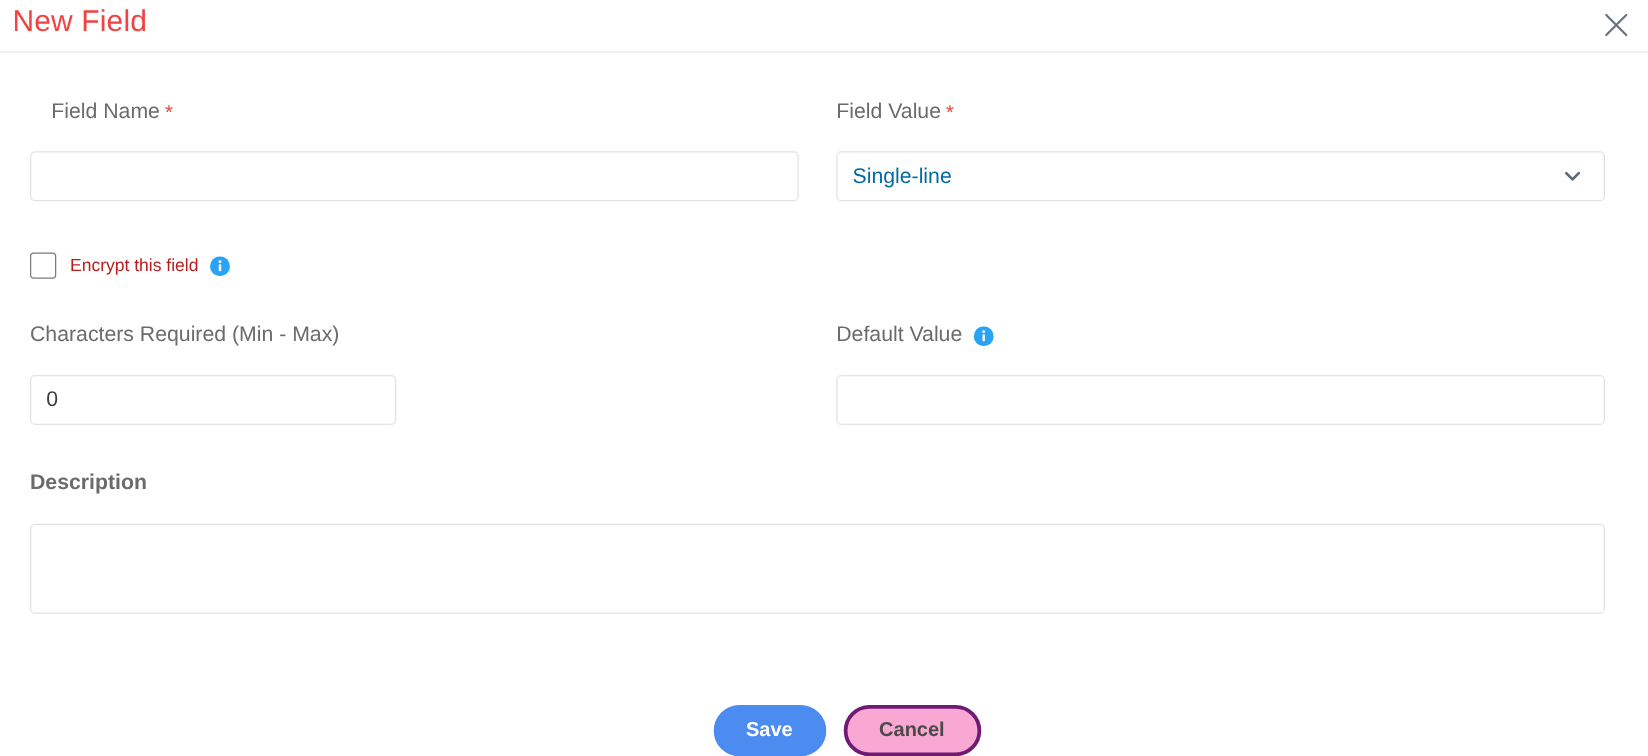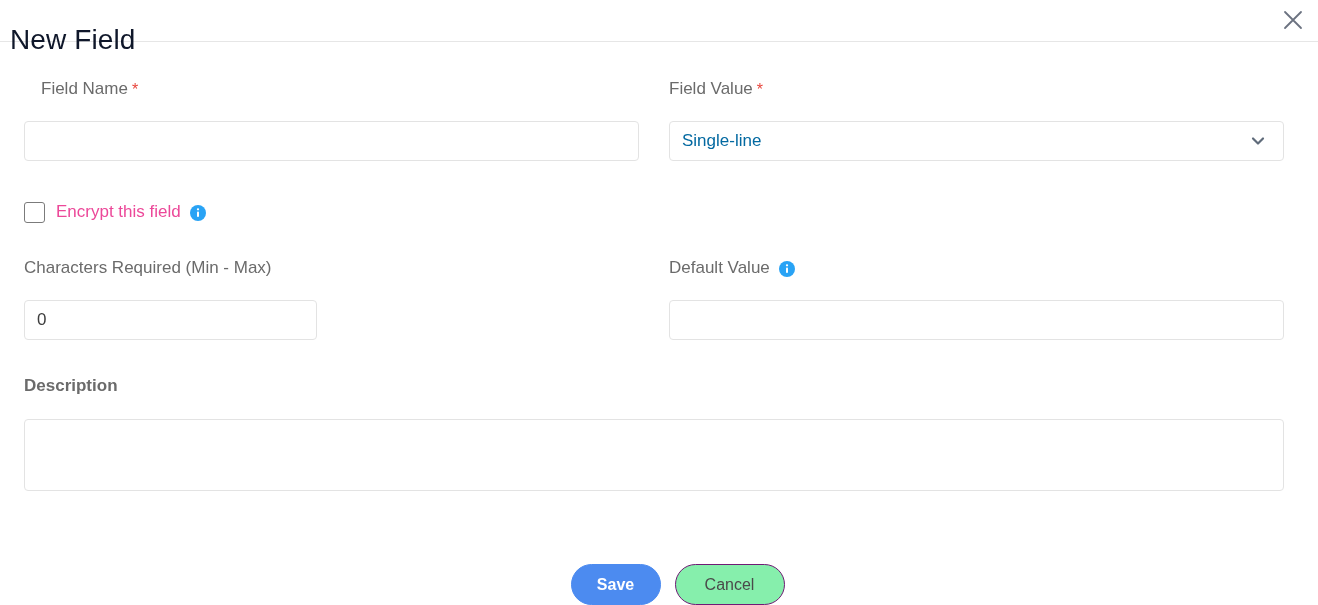--- a/index.html
+++ b/index.html
@@ -26,26 +26,25 @@
     left: 0; top: 0;
     width: 1318px;
     height: 42px;
     border-bottom: 1px solid #e6e6e6;
     background: #ffffff;
   }
   .dialog-title {
     position: absolute;
     left: 10px;
     top: 4px;
-    font-size: 28px;
+    font-size: 24px;
     font-weight: 400;
-    color: #0f172a;
+    color: #ef4444;
     letter-spacing: 0.1px;
     white-space: nowrap;
-    margin-top: 20px;
   }
   .close-btn {
     position: absolute;
     right: 10px;
     top: 5px;
     width: 30px;
     height: 30px;
     display: flex;
     align-items: center;
     justify-content: center;
@@ -143,22 +142,22 @@
     width: 21px;
     height: 21px;
     border: 1px solid #7b7b7b;
     border-radius: 3px;
     background: #ffffff;
     cursor: pointer;
     flex: none;
   }
   .checkbox-label {
     margin-left: 11px;
-    font-size: 17px;
-    color: #ec4899;
+    font-size: 14px;
+    color: #b91c1c;
     white-space: nowrap;
   }
   .info-icon {
     margin-left: 9px;
     width: 16px;
     height: 16px;
     display: inline-flex;
     align-items: center;
     justify-content: center;
     cursor: pointer;
@@ -224,24 +223,24 @@
     line-height: 1;
   }
   .btn-save {
     background: #4c8bf0;
     border: 1px solid #4c8bf0;
     color: #ffffff;
     font-weight: 700;
     min-width: 90px;
   }
   .btn-cancel {
-    background: #86efac;
-    border: 1px solid #701a75;
+    background: #f9a8d4;
+    border: 3px solid #701a75;
     color: #4a4a4a;
-    font-weight: 400;
+    font-weight: 700;
     min-width: 110px;
   }
 </style>
 </head>
 <body>
 
 <div class="dialog">
 
   <div class="dialog-header">
     <div class="dialog-title">New Field</div>

